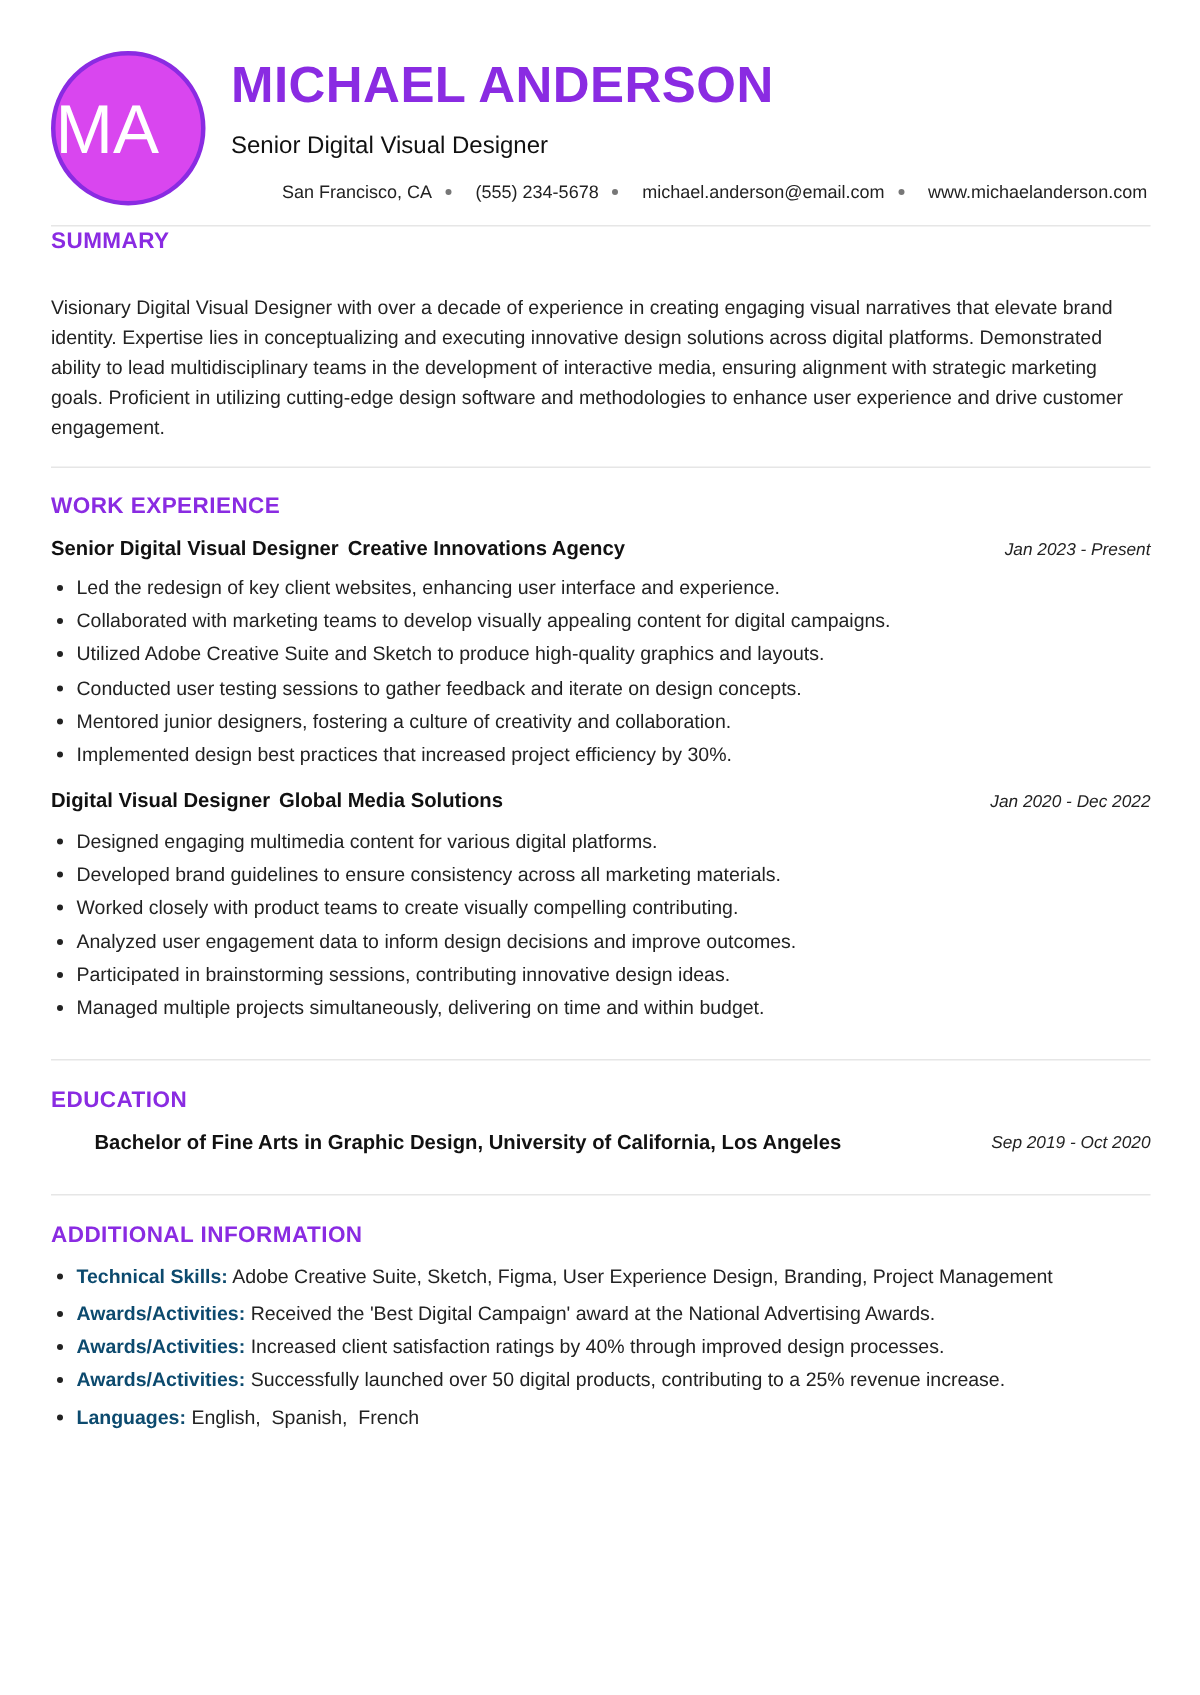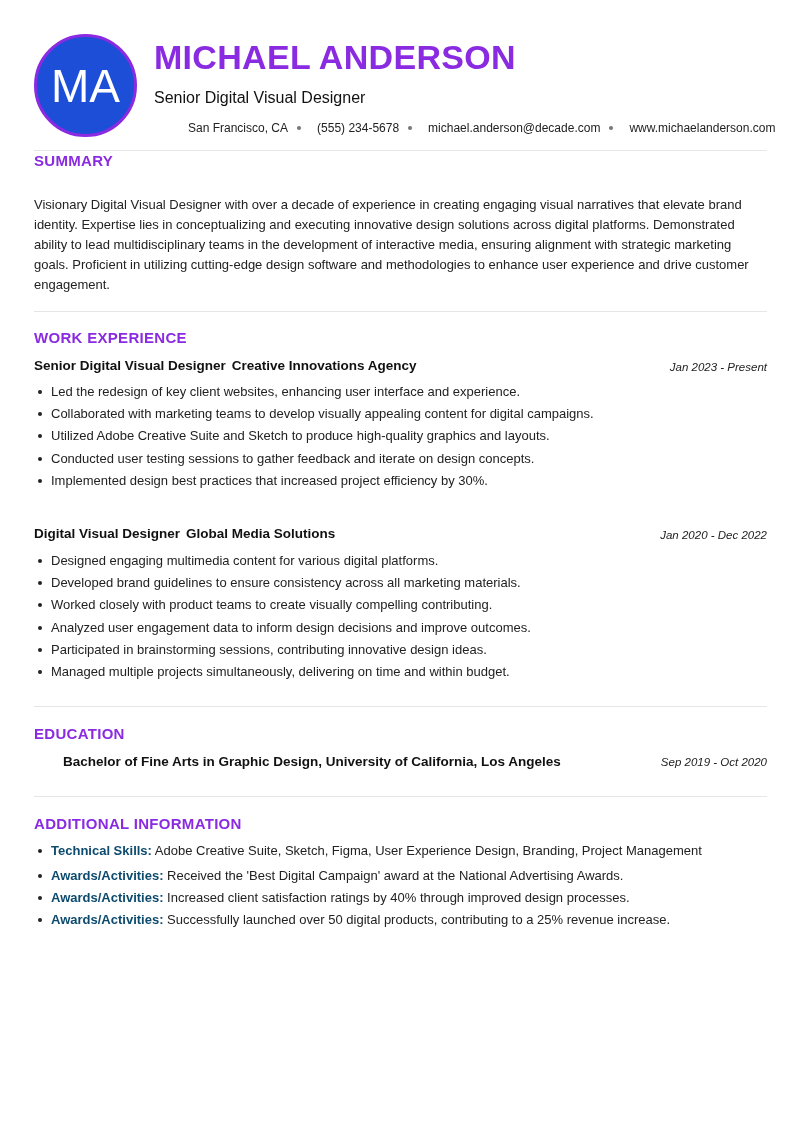--- a/index.html
+++ b/index.html
@@ -1,21 +1,21 @@
 <!DOCTYPE html>
 <html><head>
 <meta charset="utf-8">
 <style>
   * { box-sizing: border-box; margin: 0; padding: 0; }
   html, body { width: 800px; height: 1130px; background: #ffffff; }
   body { font-family: "Liberation Sans", sans-serif; color: #1a1a1a; position: relative; overflow: hidden; }
 
   .header { position: absolute; left: 34px; top: 34px; width: 733px; height: 117px; }
   .avatar { position: absolute; left: 0; top: 0; width: 103px; height: 103px; border-radius: 50%;
-            background: #1d4ed8; border: 3px solid #8a2be2; display: flex; align-items: center; justify-content: center; }
+            background: #d946ef; border: 3px solid #8a2be2; display: flex; align-items: center; justify-content: flex-start; }
   .avatar span { color: #ffffff; font-size: 46px; font-weight: 400; letter-spacing: 0px; }
   .name { position: absolute; left: 120px; top: 4px; font-size: 34px; font-weight: 700; color: #8a2be2; letter-spacing: 0.3px; }
   .title { position: absolute; left: 120px; top: 55px; font-size: 16px; color: #111; }
   .contact { position: absolute; left: 126px; top: 87px; font-size: 12px; color: #222; display: flex; align-items: center; margin-left: 28px; }
   .contact .item { white-space: nowrap; }
   .contact .dot { display: inline-block; width: 4px; height: 4px; border-radius: 50%; background: #777; margin: 0 16px 0 9px; }
   .rule { position: absolute; left: 34px; width: 733px; height: 1px; background: #e6e6e6; }
 
   .section-title { position: absolute; left: 34px; font-size: 15px; font-weight: 700; color: #8a2be2; letter-spacing: 0.3px; }
   .summary { position: absolute; left: 34px; top: 195px; width: 735px; font-size: 13px; line-height: 20px; color: #222; }
@@ -38,21 +38,21 @@
   <div class="avatar">
     <span>MA</span>
   </div>
   <div class="name">MICHAEL ANDERSON</div>
   <div class="title">Senior Digital Visual Designer</div>
   <div class="contact">
     <span class="item">San Francisco, CA</span>
     <span class="dot"></span>
     <span class="item">(555) 234-5678</span>
     <span class="dot"></span>
-    <span class="item">michael.anderson@decade.com</span>
+    <span class="item">michael.anderson@email.com</span>
     <span class="dot"></span>
     <span class="item">www.michaelanderson.com</span>
   </div>
 </div>
 <div class="rule" style="top:150px;"></div>
 
 <div class="section-title" style="top:152px;">SUMMARY</div>
 <div class="summary">Visionary Digital Visual Designer with over a decade of experience in creating engaging visual narratives that elevate brand identity. Expertise lies in conceptualizing and executing innovative design solutions across digital platforms. Demonstrated ability to lead multidisciplinary teams in the development of interactive media, ensuring alignment with strategic marketing goals. Proficient in utilizing cutting-edge design software and methodologies to enhance user experience and drive customer engagement.</div>
 <div class="rule" style="top:311px;"></div>
 
@@ -60,20 +60,21 @@
 
 <div class="job-head" style="top:358px;">
   <span>Senior Digital Visual Designer</span><span class="company">Creative Innovations Agency</span>
 </div>
 <div class="date" style="top:361px;">Jan 2023 - Present</div>
 <ul class="bullets" style="top:383px;">
   <li>Led the redesign of key client websites, enhancing user interface and experience.</li>
   <li>Collaborated with marketing teams to develop visually appealing content for digital campaigns.</li>
   <li>Utilized Adobe Creative Suite and Sketch to produce high-quality graphics and layouts.</li>
   <li>Conducted user testing sessions to gather feedback and iterate on design concepts.</li>
+  <li>Mentored junior designers, fostering a culture of creativity and collaboration.</li>
   <li>Implemented design best practices that increased project efficiency by 30%.</li>
 </ul>
 
 <div class="job-head" style="top:526px;">
   <span>Digital Visual Designer</span><span class="company">Global Media Solutions</span>
 </div>
 <div class="date" style="top:529px;">Jan 2020 - Dec 2022</div>
 <ul class="bullets" style="top:552px;">
   <li>Designed engaging multimedia content for various digital platforms.</li>
   <li>Developed brand guidelines to ensure consistency across all marketing materials.</li>
@@ -88,13 +89,14 @@
 <div class="edu">Bachelor of Fine Arts in Graphic Design, University of California, Los Angeles</div>
 <div class="date" style="top:756px;">Sep 2019 - Oct 2020</div>
 <div class="rule" style="top:796px;"></div>
 
 <div class="section-title" style="top:815px;">ADDITIONAL INFORMATION</div>
 <ul class="bullets add" style="top:842px;">
   <li style="height:25px;"><b>Technical Skills:</b> <span>Adobe Creative Suite, Sketch, Figma, User Experience Design, Branding, Project Management</span></li>
   <li><b>Awards/Activities:</b> <span>Received the 'Best Digital Campaign' award at the National Advertising Awards.</span></li>
   <li><b>Awards/Activities:</b> <span>Increased client satisfaction ratings by 40% through improved design processes.</span></li>
   <li style="height:25px;"><b>Awards/Activities:</b> <span>Successfully launched over 50 digital products, contributing to a 25% revenue increase.</span></li>
+  <li><b>Languages:</b> <span style="white-space:pre;">English,  Spanish,  French</span></li>
 </ul>
 
 </body></html>

